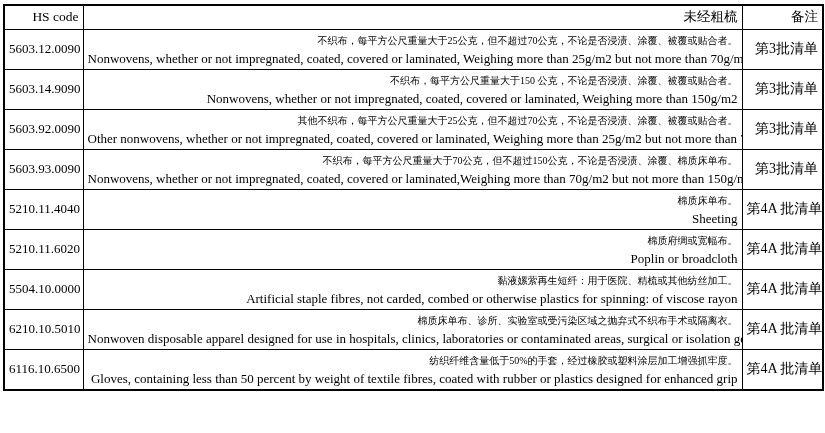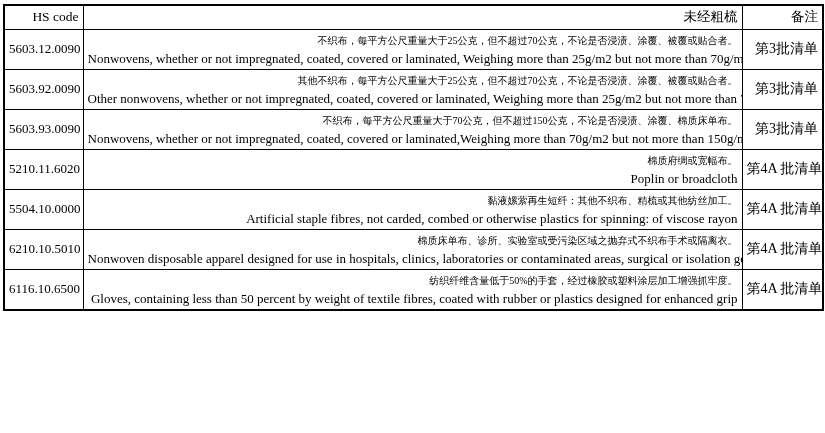--- a/index.html
+++ b/index.html
@@ -66,47 +66,63 @@
   <tbody>
       <tr>
         <td class="code-cell">5603.12.0090</td>
         <td class="desc-cell">
           <div class="desc-zh">不织布，每平方公尺重量大于25公克，但不超过70公克，不论是否浸渍、涂覆、被覆或贴合者。</div>
           <div class="desc-en">Nonwovens, whether or not impregnated, coated, covered or laminated, Weighing more than 25g/m2 but not more than 70g/m2, others</div>
         </td>
         <td class="note-cell">第3批清单</td>
       </tr>
       <tr>
+        <td class="code-cell">5603.14.9090</td>
+        <td class="desc-cell">
+          <div class="desc-zh">不织布，每平方公尺重量大于150 公克，不论是否浸渍、涂覆、被覆或贴合者。</div>
+          <div class="desc-en">Nonwovens, whether or not impregnated, coated, covered or laminated, Weighing more than 150g/m2</div>
+        </td>
+        <td class="note-cell">第3批清单</td>
+      </tr>
+      <tr>
         <td class="code-cell">5603.92.0090</td>
         <td class="desc-cell">
           <div class="desc-zh">其他不织布，每平方公尺重量大于25公克，但不超过70公克，不论是否浸渍、涂覆、被覆或贴合者。</div>
           <div class="desc-en">Other nonwovens, whether or not impregnated, coated, covered or laminated, Weighing more than 25g/m2 but not more than 70g/m2</div>
         </td>
         <td class="note-cell">第3批清单</td>
       </tr>
       <tr>
         <td class="code-cell">5603.93.0090</td>
         <td class="desc-cell">
           <div class="desc-zh">不织布，每平方公尺重量大于70公克，但不超过150公克，不论是否浸渍、涂覆、棉质床单布。</div>
           <div class="desc-en">Nonwovens, whether or not impregnated, coated, covered or laminated,Weighing more than 70g/m2 but not more than 150g/m2</div>
         </td>
         <td class="note-cell">第3批清单</td>
       </tr>
       <tr>
+        <td class="code-cell">5210.11.4040</td>
+        <td class="desc-cell">
+          <div class="desc-zh">棉质床单布。</div>
+          <div class="desc-en">Sheeting</div>
+        </td>
+        <td class="note-cell">第4A 批清单</td>
+      </tr>
+      <tr>
         <td class="code-cell">5210.11.6020</td>
         <td class="desc-cell">
           <div class="desc-zh">棉质府绸或宽幅布。</div>
           <div class="desc-en">Poplin or broadcloth</div>
         </td>
         <td class="note-cell">第4A 批清单</td>
       </tr>
       <tr>
         <td class="code-cell">5504.10.0000</td>
         <td class="desc-cell">
-          <div class="desc-zh">黏液嫘萦再生短纤：其他不织布、精梳或其他纺丝加工。</div>
+          <div class="desc-zh">黏液嫘萦再生短纤：用于医院、精梳或其他纺丝加工。</div>
           <div class="desc-en">Artificial staple fibres, not carded, combed or otherwise plastics for spinning: of viscose rayon</div>
         </td>
         <td class="note-cell">第4A 批清单</td>
       </tr>
       <tr>
         <td class="code-cell">6210.10.5010</td>
         <td class="desc-cell">
           <div class="desc-zh">棉质床单布、诊所、实验室或受污染区域之抛弃式不织布手术或隔离衣。</div>
           <div class="desc-en">Nonwoven disposable apparel designed for use in hospitals, clinics, laboratories or contaminated areas, surgical or isolation gowns.</div>
         </td>

